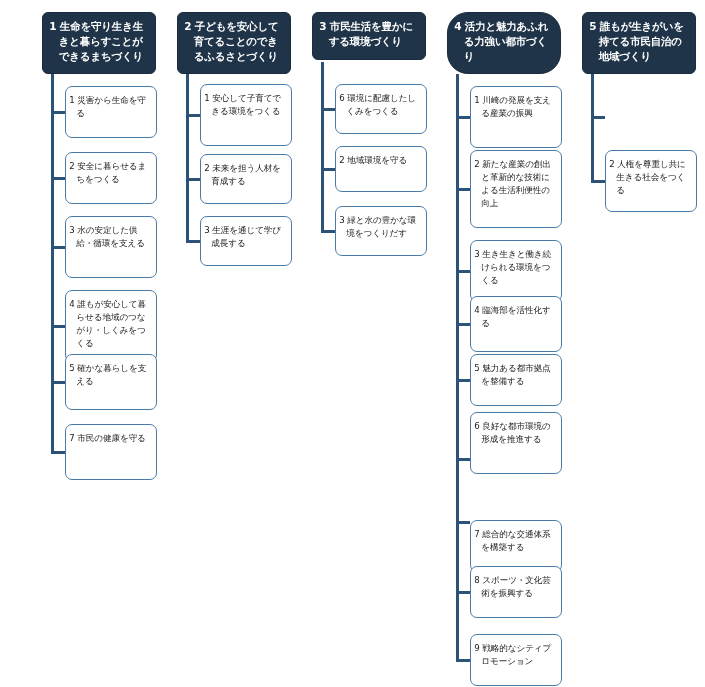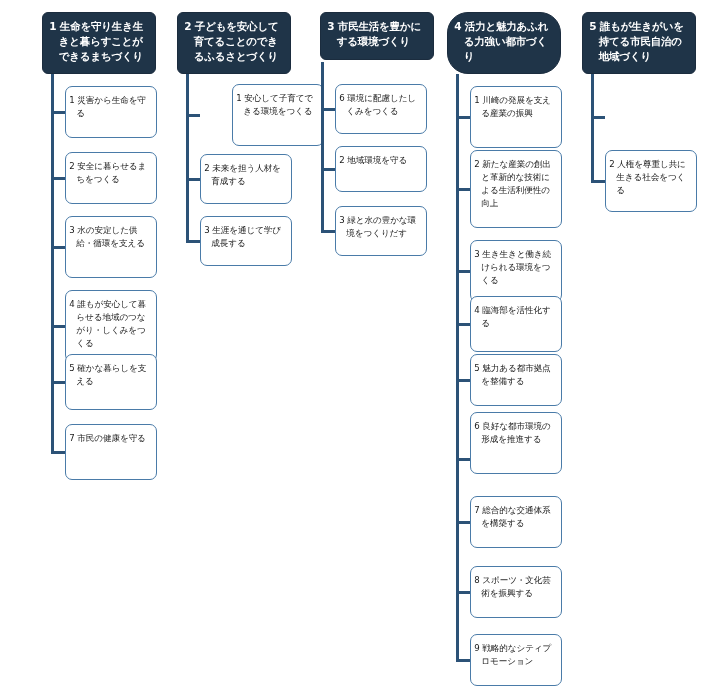--- a/index.html
+++ b/index.html
@@ -96,28 +96,28 @@
       <div class="item-box" style="top: 290px; min-height: 72px;">4 誰もが安心して暮らせる地域のつながり・しくみをつくる</div>
       <div class="stub" style="top: 381px;"></div>
       <div class="item-box" style="top: 354px; min-height: 56px;">5 確かな暮らしを支える</div>
       <div class="stub" style="top: 451px;"></div>
       <div class="item-box" style="top: 424px; min-height: 56px;">7 市民の健康を守る</div>
     </div>
     <div class="column" style="left: 172px;">
       <div class="header-box" style="min-height: 62px;">2 子どもを安心して育てることのできるふるさとづくり</div>
       <div class="trunk" style="top: 74px; height: 167px;"></div>
       <div class="stub" style="top: 114px;"></div>
-      <div class="item-box" style="top: 84px; min-height: 62px; margin-left: 32px;">1 安心して子育てできる環境をつくる</div>
+      <div class="item-box" style="top: 84px; min-height: 62px;">1 安心して子育てできる環境をつくる</div>
       <div class="stub" style="top: 178px;"></div>
       <div class="item-box" style="top: 154px; min-height: 50px;">2 未来を担う人材を育成する</div>
       <div class="stub" style="top: 240px;"></div>
       <div class="item-box" style="top: 216px; min-height: 50px;">3 生涯を通じて学び成長する</div>
     </div>
     <div class="column" style="left: 307px;">
-      <div class="header-box" style="min-height: 48px; margin-left: 8px;">3 市民生活を豊かにする環境づくり</div>
+      <div class="header-box" style="min-height: 48px;">3 市民生活を豊かにする環境づくり</div>
       <div class="trunk" style="top: 62px; height: 169px;"></div>
       <div class="stub" style="top: 108px;"></div>
       <div class="item-box" style="top: 84px; min-height: 50px;">6 環境に配慮したしくみをつくる</div>
       <div class="stub" style="top: 168px;"></div>
       <div class="item-box" style="top: 146px; min-height: 46px;">2 地域環境を守る</div>
       <div class="stub" style="top: 230px;"></div>
       <div class="item-box" style="top: 206px; min-height: 50px;">3 緑と水の豊かな環境をつくりだす</div>
     </div>
     <div class="column" style="left: 442px;">
       <div class="header-box" style="min-height: 62px; border-radius: 21px;">4 活力と魅力あふれる力強い都市づくり</div>
@@ -128,21 +128,21 @@
       <div class="item-box" style="top: 150px; min-height: 78px;">2 新たな産業の創出と革新的な技術による生活利便性の向上</div>
       <div class="stub" style="top: 270px;"></div>
       <div class="item-box" style="top: 240px; min-height: 62px;">3 生き生きと働き続けられる環境をつくる</div>
       <div class="stub" style="top: 323px;"></div>
       <div class="item-box" style="top: 296px; min-height: 56px;">4 臨海部を活性化する</div>
       <div class="stub" style="top: 379px;"></div>
       <div class="item-box" style="top: 354px; min-height: 52px;">5 魅力ある都市拠点を整備する</div>
       <div class="stub" style="top: 458px;"></div>
       <div class="item-box" style="top: 412px; min-height: 62px;">6 良好な都市環境の形成を推進する</div>
       <div class="stub" style="top: 521px;"></div>
-      <div class="item-box" style="top: 496px; min-height: 52px;">7 総合的な交通体系を構築する</div>
+      <div class="item-box" style="top: 520px; min-height: 52px;">7 総合的な交通体系を構築する</div>
       <div class="stub" style="top: 591px;"></div>
       <div class="item-box" style="top: 566px; min-height: 52px;">8 スポーツ・文化芸術を振興する</div>
       <div class="stub" style="top: 659px;"></div>
       <div class="item-box" style="top: 634px; min-height: 52px;">9 戦略的なシティプロモーション</div>
     </div>
     <div class="column" style="left: 577px;">
       <div class="header-box" style="min-height: 62px;">5 誰もが生きがいを持てる市民自治の地域づくり</div>
       <div class="trunk" style="top: 74px; height: 107px;"></div>
       <div class="stub" style="top: 116px;"></div>
       <div class="stub" style="top: 180px;"></div>

